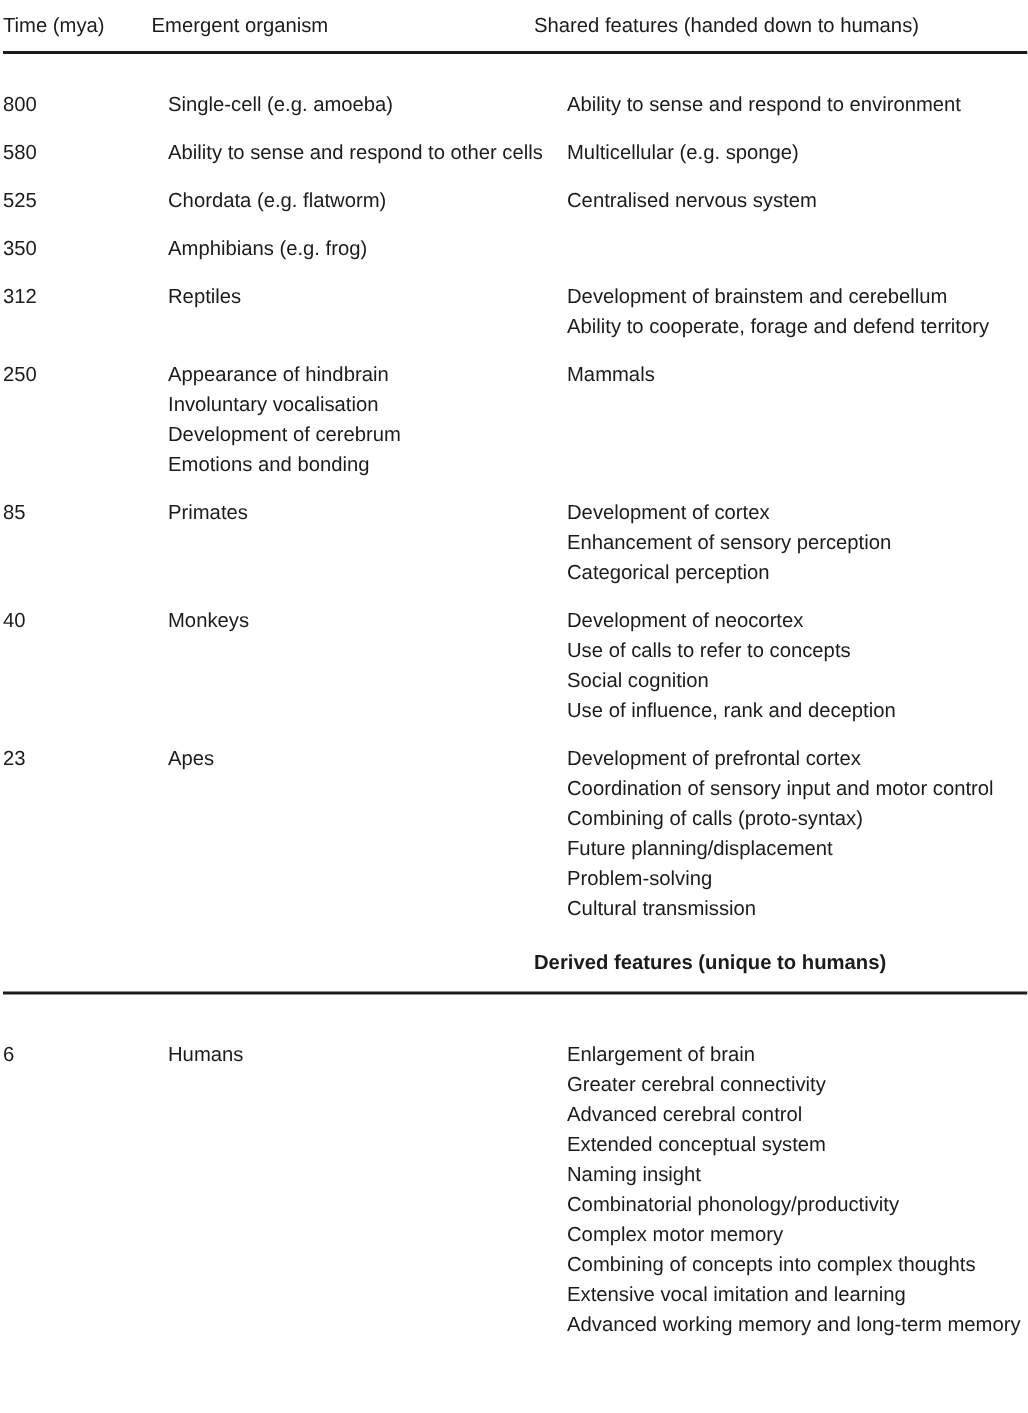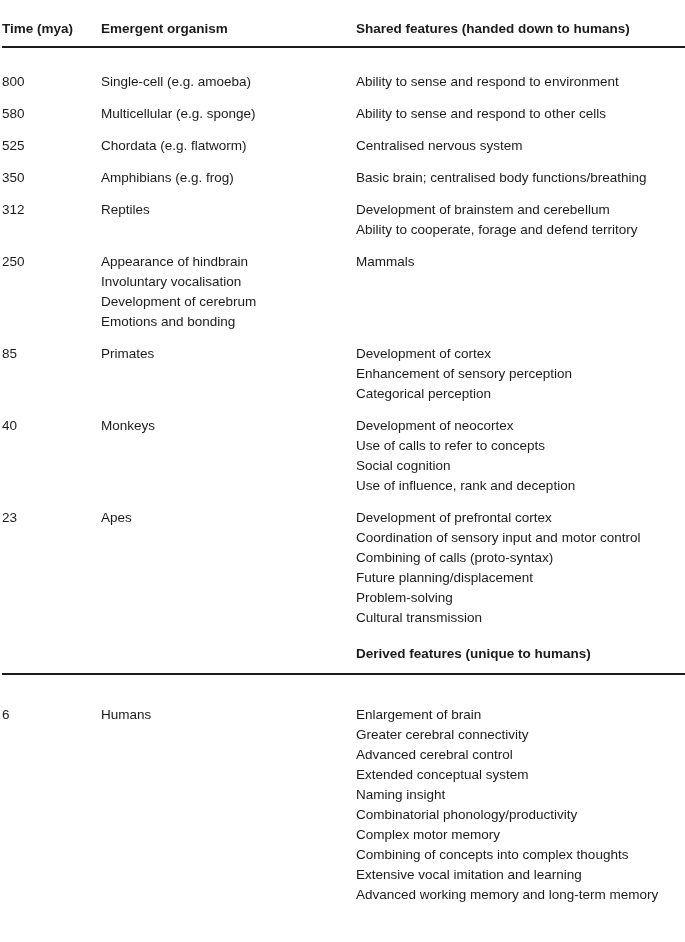--- a/index.html
+++ b/index.html
@@ -20,32 +20,33 @@
     width: 685px;
     box-sizing: border-box;
     padding-left: 2px;
   }
   .grid-row {
     display: grid;
     grid-template-columns: 99px 255px 1fr;
     align-items: start;
   }
   .header-row {
-    padding-top: 20px;
+    padding-top: 8px;
     line-height: 17px;
     padding-bottom: 9px;
     border-bottom: 2px solid #1c1c1c;
-    font-weight: 700;
+    font-weight: 400;
   }
   .rows-group {
     margin-top: 24px;
   }
   .row {
     margin-bottom: 12px;
     line-height: 20px;
+    gap: 11px;
   }
   .cell {
     white-space: nowrap;
   }
   .feature-line {
     line-height: 20px;
   }
   .derived-header-row {
     margin-top: 16px;
     line-height: 20px;
@@ -74,41 +75,38 @@
   <div class="grid-row row">
     <div class="cell col-time">800</div>
     <div class="cell col-org">Single-cell (e.g. amoeba)</div>
     <div class="cell col-feat features">
           <div class="feature-line">Ability to sense and respond to environment</div>
         </div>
   </div>
 
   <div class="grid-row row">
     <div class="cell col-time">580</div>
-    <div class="cell col-org">Multicellular (e.g. sponge)</div>
     <div class="cell col-feat features">
           <div class="feature-line">Ability to sense and respond to other cells</div>
         </div>
+    <div class="cell col-org">Multicellular (e.g. sponge)</div>
   </div>
 
 
   <div class="grid-row row">
     <div class="cell col-time">525</div>
     <div class="cell col-org">Chordata (e.g. flatworm)</div>
     <div class="cell col-feat features">
           <div class="feature-line">Centralised nervous system</div>
         </div>
   </div>
 
   <div class="grid-row row">
     <div class="cell col-time">350</div>
     <div class="cell col-org">Amphibians (e.g. frog)</div>
-    <div class="cell col-feat features">
-          <div class="feature-line">Basic brain; centralised body functions/breathing</div>
-        </div>
   </div>
 
   <div class="grid-row row">
     <div class="cell col-time">312</div>
     <div class="cell col-org">Reptiles</div>
     <div class="cell col-feat features">
           <div class="feature-line">Development of brainstem and cerebellum</div>
           <div class="feature-line">Ability to cooperate, forage and defend territory</div>
         </div>
   </div>

